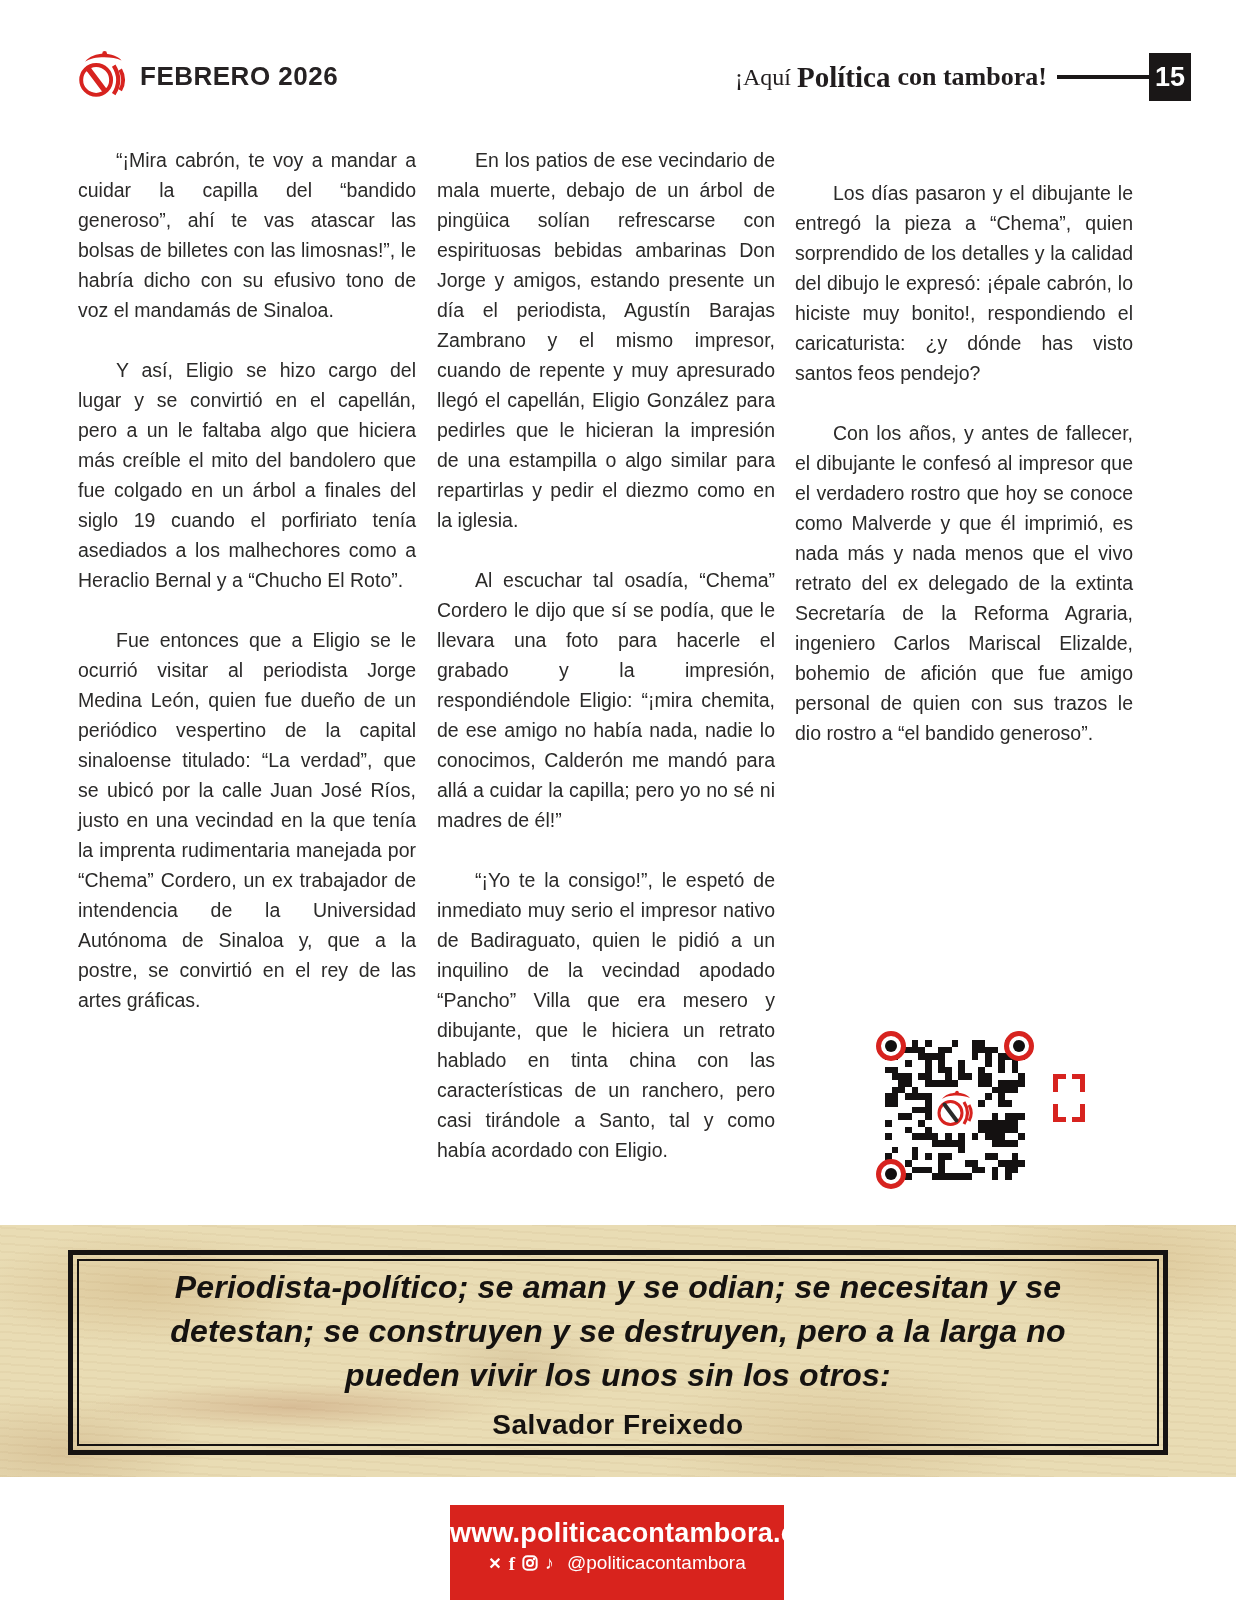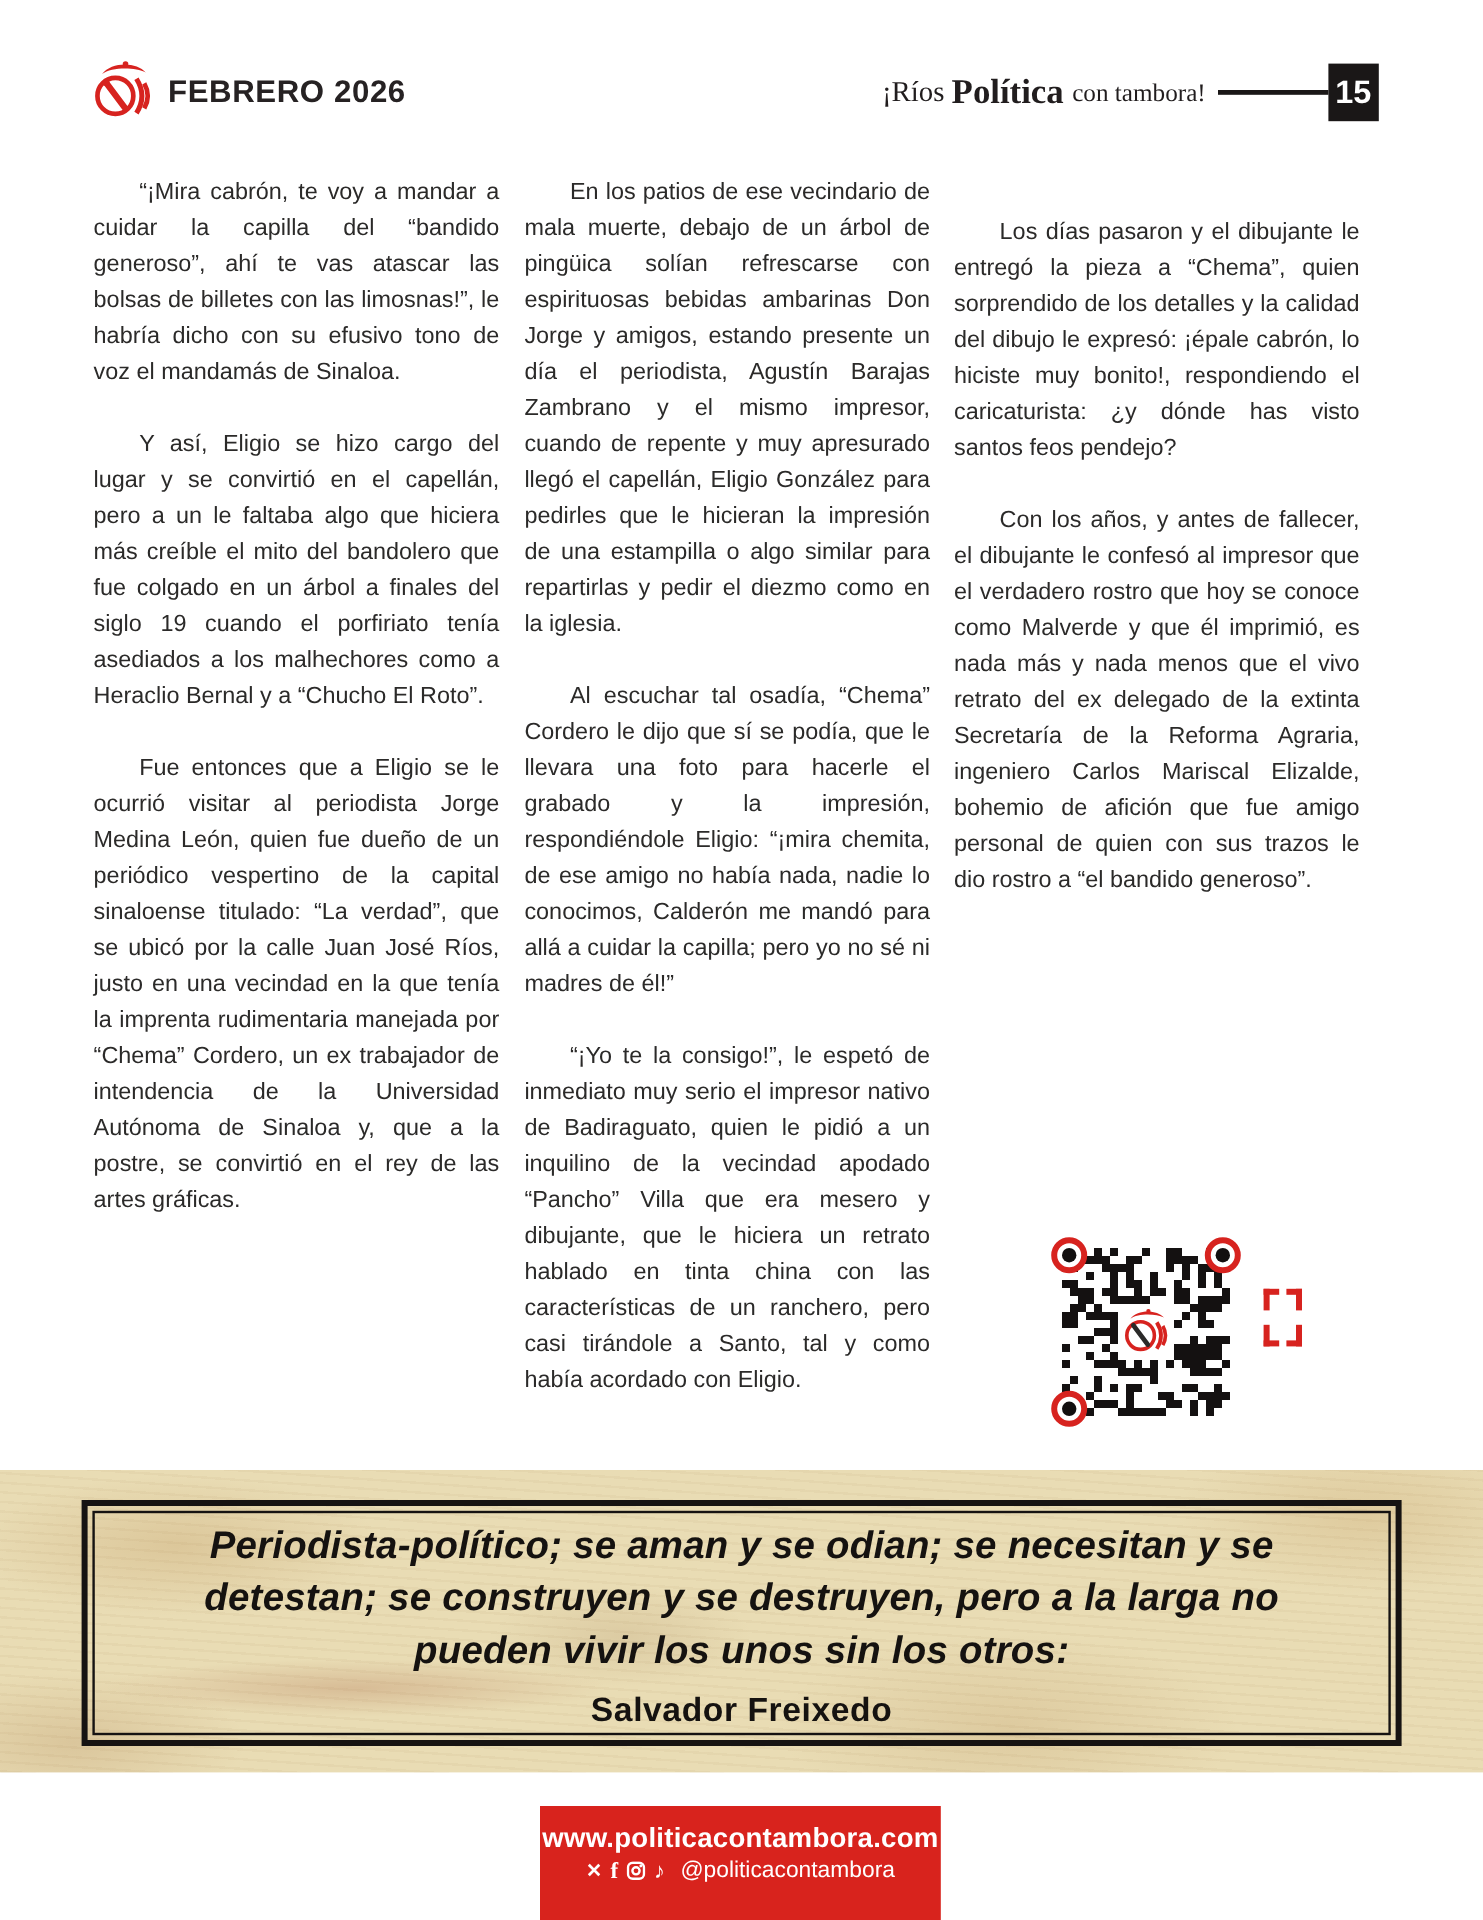--- a/index.html
+++ b/index.html
@@ -14,21 +14,21 @@
 
   
   .brand { position:absolute; left:76px; top:50px; display:flex; align-items:center; gap:12px; }
   .brand svg { width:52px; height:52px; }
   .issue-date { font-size:26px; font-weight:bold; letter-spacing:.5px; color:#262223; }
 
   .masthead { position:absolute; left:735px; top:52px; height:50px; display:flex; align-items:center; }
   .masthead .serif { font-family:"Liberation Serif", serif; color:#211d1e; }
   .mh-prefix { font-size:24px; }
   .mh-brand  { font-size:29px; font-weight:bold; color:#d7231f; margin:0 7px 0 6px; }
-  .mh-suffix { font-size:21px; }
+  .mh-suffix { font-size:26px;font-weight:bold; }
   .mh-rule { width:92px; height:4px; background:#1a1717; margin-left:10px; }
   .page-num { width:42px; height:48px; background:#1a1717; color:#ffffff;
     font-size:27px; font-weight:bold; display:flex; align-items:center; justify-content:center; }
 
   
   .col { position:absolute; width:338px; top:145px; }
   .col-1 { left:78px; }
   .col-2 { left:437px; }
   .col-3 { left:795px; top:178px; }
   .col p {
@@ -84,21 +84,21 @@
   }
   .quote-author {
     margin-top:12px; font-weight:bold; font-size:28px; color:#151210; letter-spacing:.5px;
   }
 
   
   .footer-box {
     position:absolute; left:450px; top:1505px; width:334px; height:95px;
     background:#d8231d; color:#ffffff; text-align:center; padding-top:13px;
   }
-  .footer-site { font-size:23px; font-weight:bold; letter-spacing:.2px; }
+  .footer-site { font-size:27px; font-weight:bold; letter-spacing:.2px; }
   .footer-social { margin-top:3px; display:flex; align-items:center; justify-content:center; gap:7px; }
   .soc-ic { font-weight:bold; font-size:17px; line-height:17px; color:#fff; }
   .soc-x { font-size:16px; }
   .soc-f { font-family:"Liberation Serif", serif; font-size:19px; }
   .soc-ig svg { width:16px; height:16px; display:block; }
   .soc-tt { font-size:18px; }
   .footer-handle { font-size:19px; font-weight:normal; margin-left:6px; }
 </style>
 </head>
 <body>
@@ -112,21 +112,21 @@
       <circle cx="15.5" cy="23" r="11.5" fill="none" stroke="#d7231f" stroke-width="3"></circle>
       <line x1="9.5" y1="14.5" x2="21.5" y2="30.5" stroke="#d7231f" stroke-width="4" stroke-linecap="round"></line>
       <circle cx="9.5" cy="14.5" r="2.2" fill="#d7231f"></circle>
       <path d="M29 12 q7 11 0 22" fill="none" stroke="#d7231f" stroke-width="3.2"></path>
       <path d="M34 15 q4.5 8 0 16" fill="none" stroke="#d7231f" stroke-width="3"></path>
     </svg>
     <span class="issue-date">FEBRERO 2026</span>
   </div>
 
   <div class="masthead">
-    <span class="serif mh-prefix">¡Ríos</span>
+    <span class="serif mh-prefix">¡Aquí</span>
     <span class="serif mh-brand">Política</span>
     <span class="serif mh-suffix">con tambora!</span>
     <span class="mh-rule"></span>
     <span class="page-num">15</span>
   </div>
 
   <div class="col col-1">
     <p>“¡Mira cabrón, te voy a mandar a cuidar la capilla del “bandido generoso”, ahí te vas atascar las bolsas de billetes con las limosnas!”, le habría dicho con su efusivo tono de voz el mandamás de Sinaloa.</p>
     <p>Y así, Eligio se hizo cargo del lugar y se convirtió en el capellán, pero a un le faltaba algo que hiciera más creíble el mito del bandolero que fue colgado en un árbol a finales del siglo 19 cuando el porfiriato tenía asediados a los malhechores como a Heraclio Bernal y a “Chucho El Roto”.</p>
     <p>Fue entonces que a Eligio se le ocurrió visitar al periodista Jorge Medina León, quien fue dueño de un periódico vespertino de la capital sinaloense titulado: “La verdad”, que se ubicó por la calle Juan José Ríos, justo en una vecindad en la que tenía la imprenta rudimentaria manejada por “Chema” Cordero, un ex trabajador de intendencia de la Universidad Autónoma de Sinaloa y, que a la postre, se convirtió en el rey de las artes gráficas.</p>

